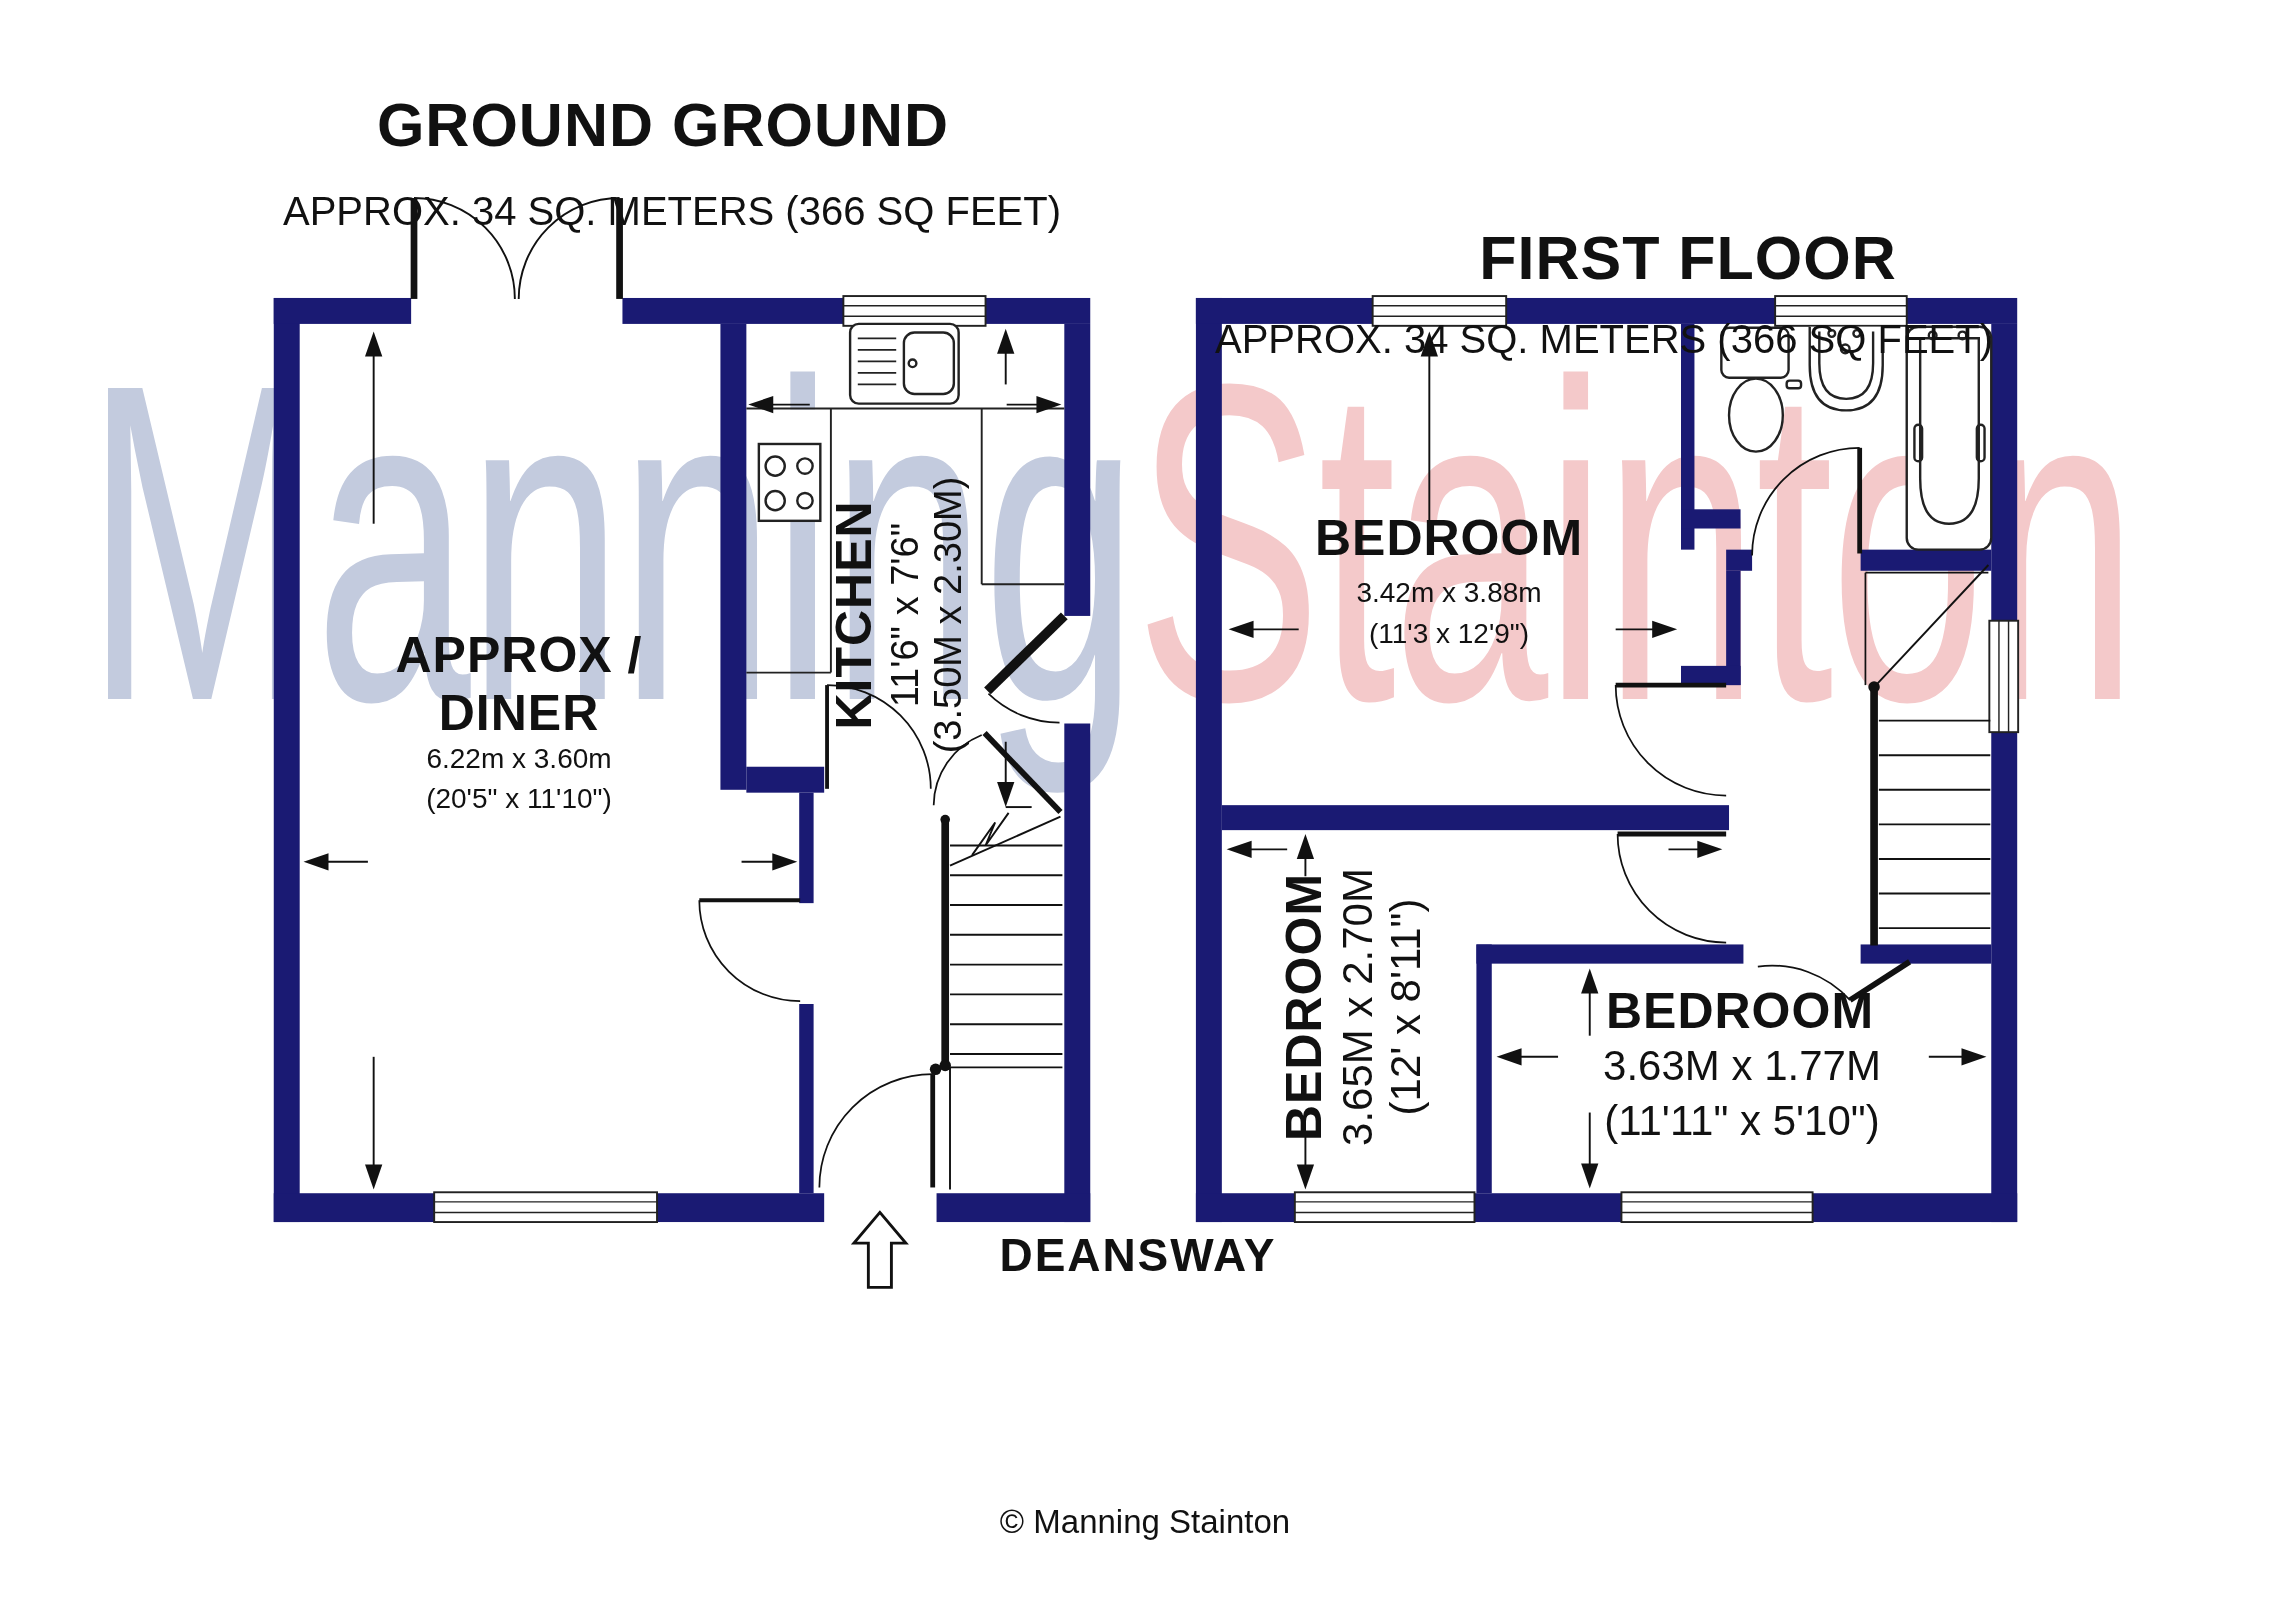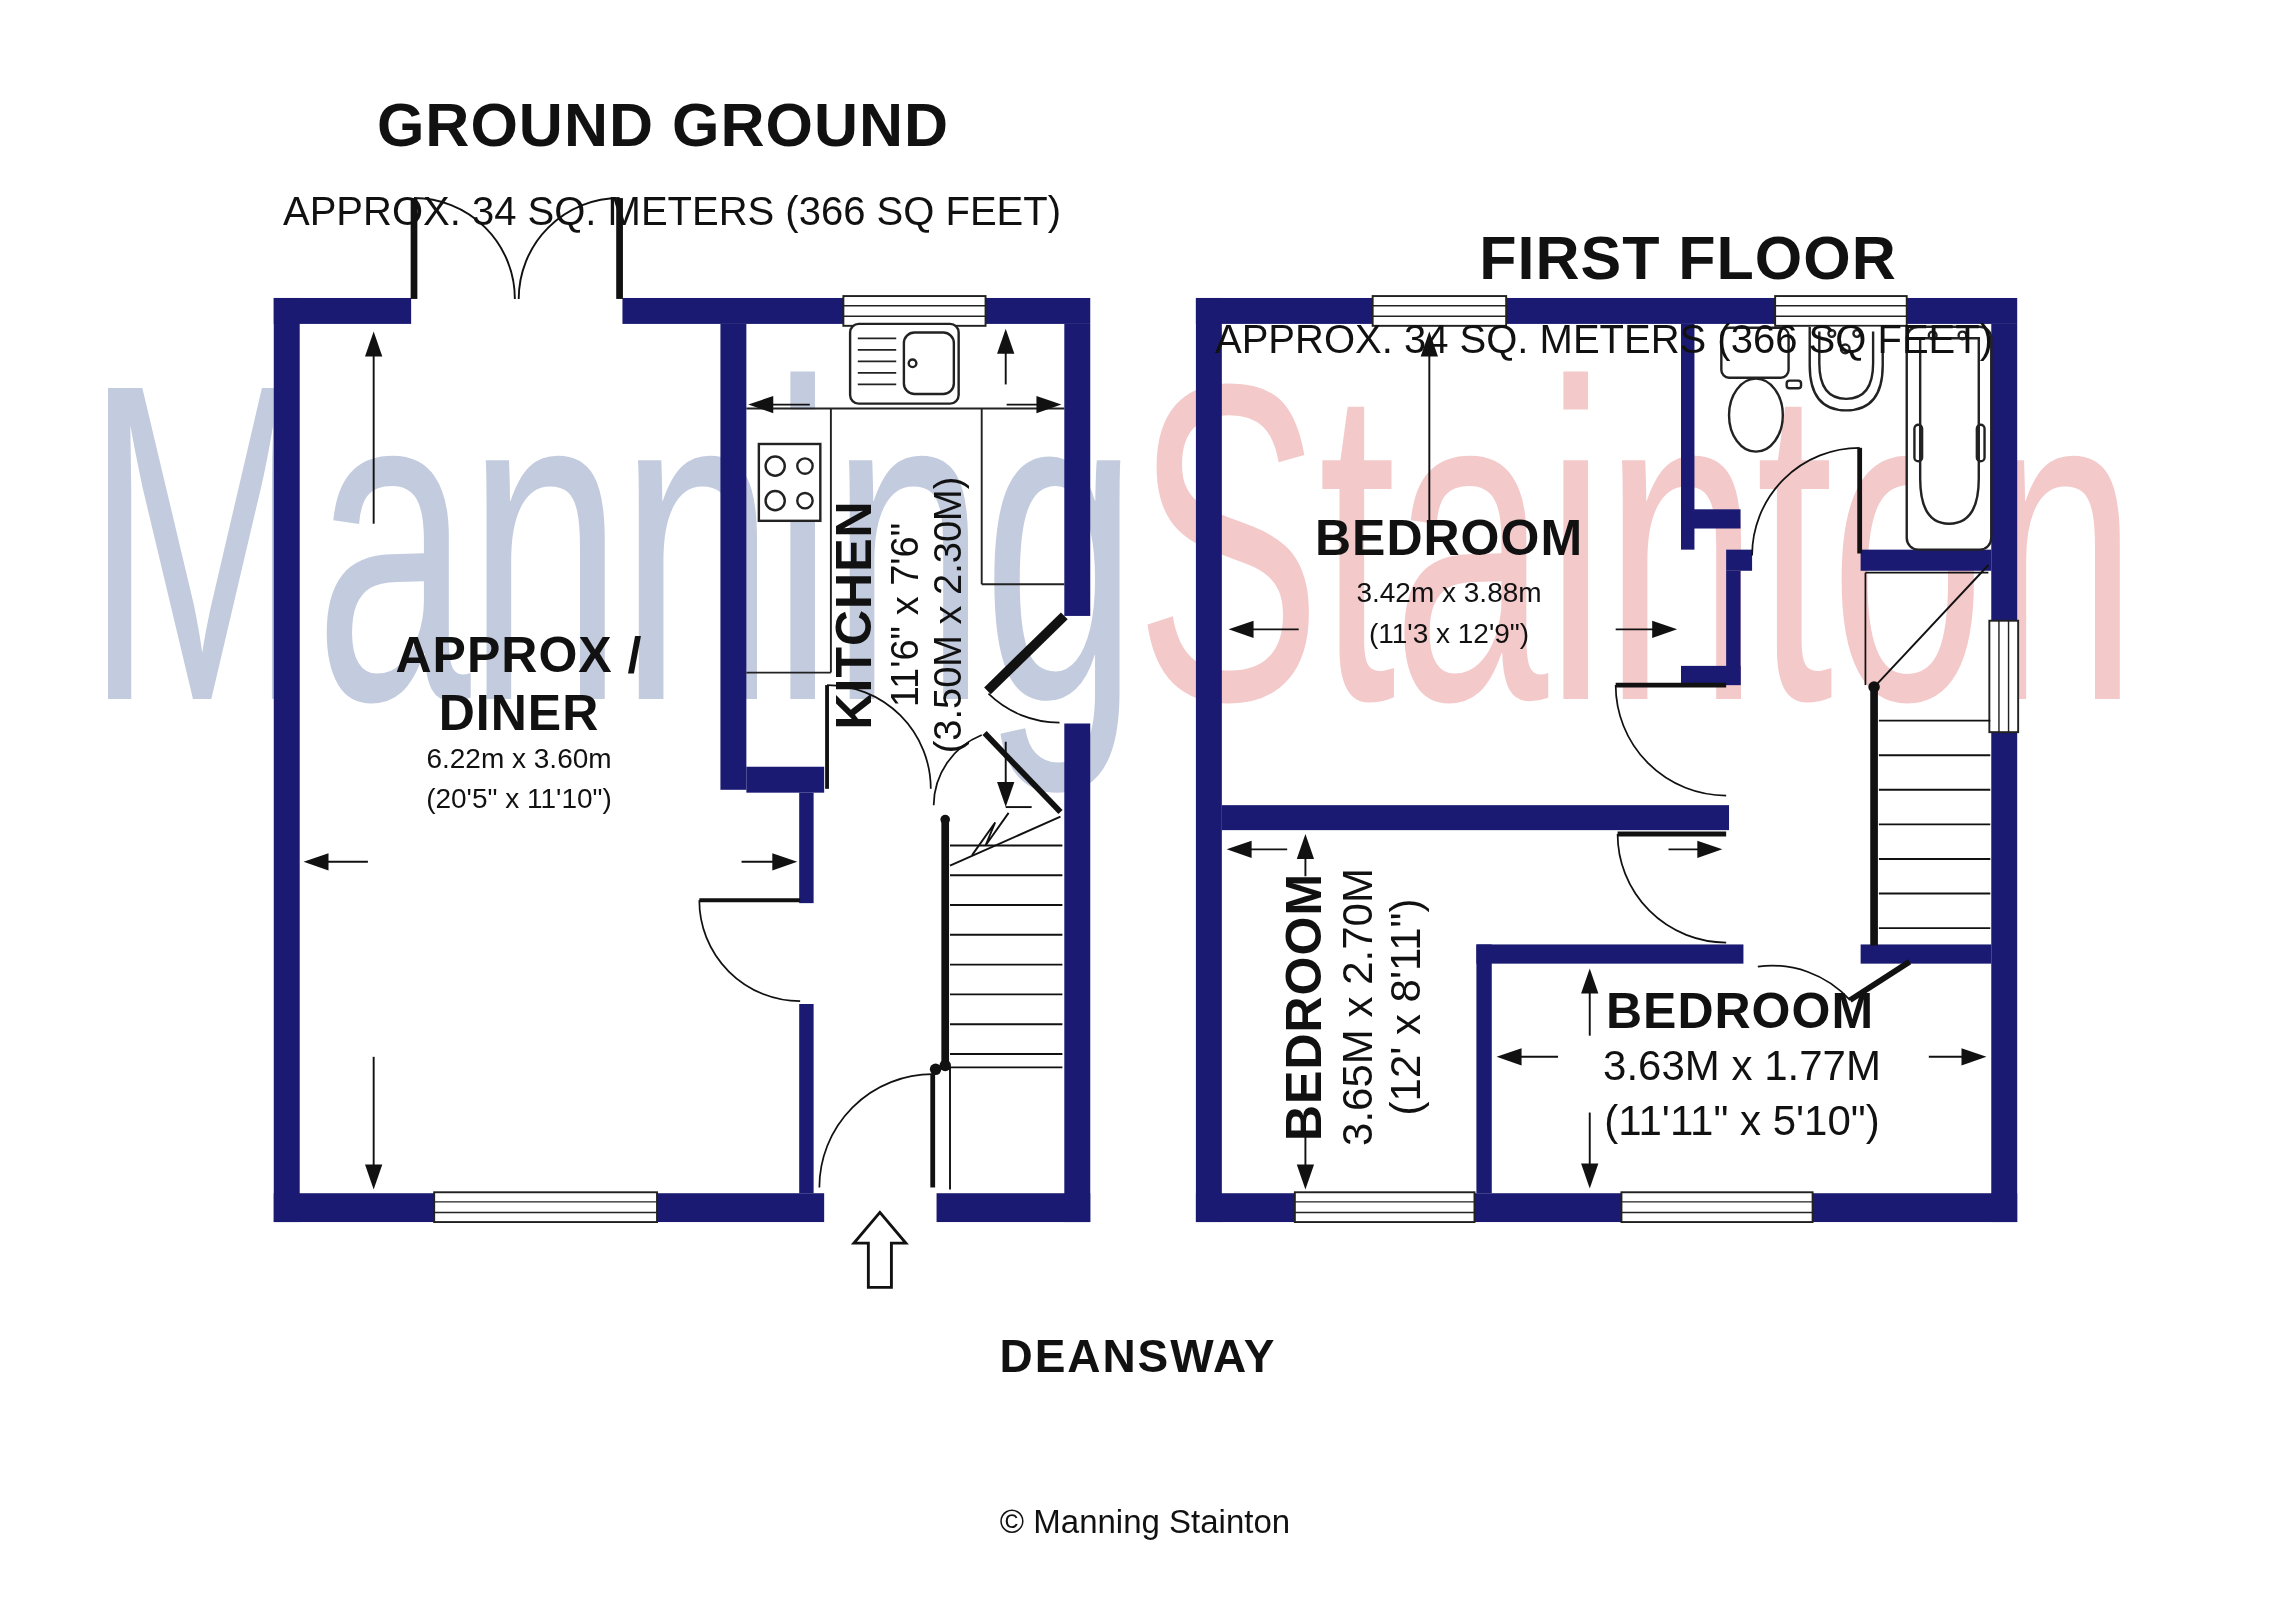--- a/index.html
+++ b/index.html
@@ -354,18 +354,18 @@
   <div class="label rot" style="left:1353px;top:1007px;">
     <div class="room-name">BEDROOM</div>
     <div class="dim-l">3.65M x 2.70M</div>
     <div class="dim-l">(12' x 8'11")</div>
   </div>
 
   <div class="label room-name" style="left:1740px;top:1012px;">BEDROOM</div>
   <div class="label dim-xl" style="left:1742px;top:1066px;">3.63M x 1.77M</div>
   <div class="label dim-xl" style="left:1742px;top:1121px;">(11'11" x 5'10")</div>
 
-  <div class="label street" style="left:1138px;top:1356px;">DEANSWAY</div>
+  <div class="label street" style="left:1138px;top:1255px;">DEANSWAY</div>
 
   <div class="label footer3" style="left:1145px;top:1522px;">© Manning Stainton</div>
 
 </div>
 
 
 </body></html>

